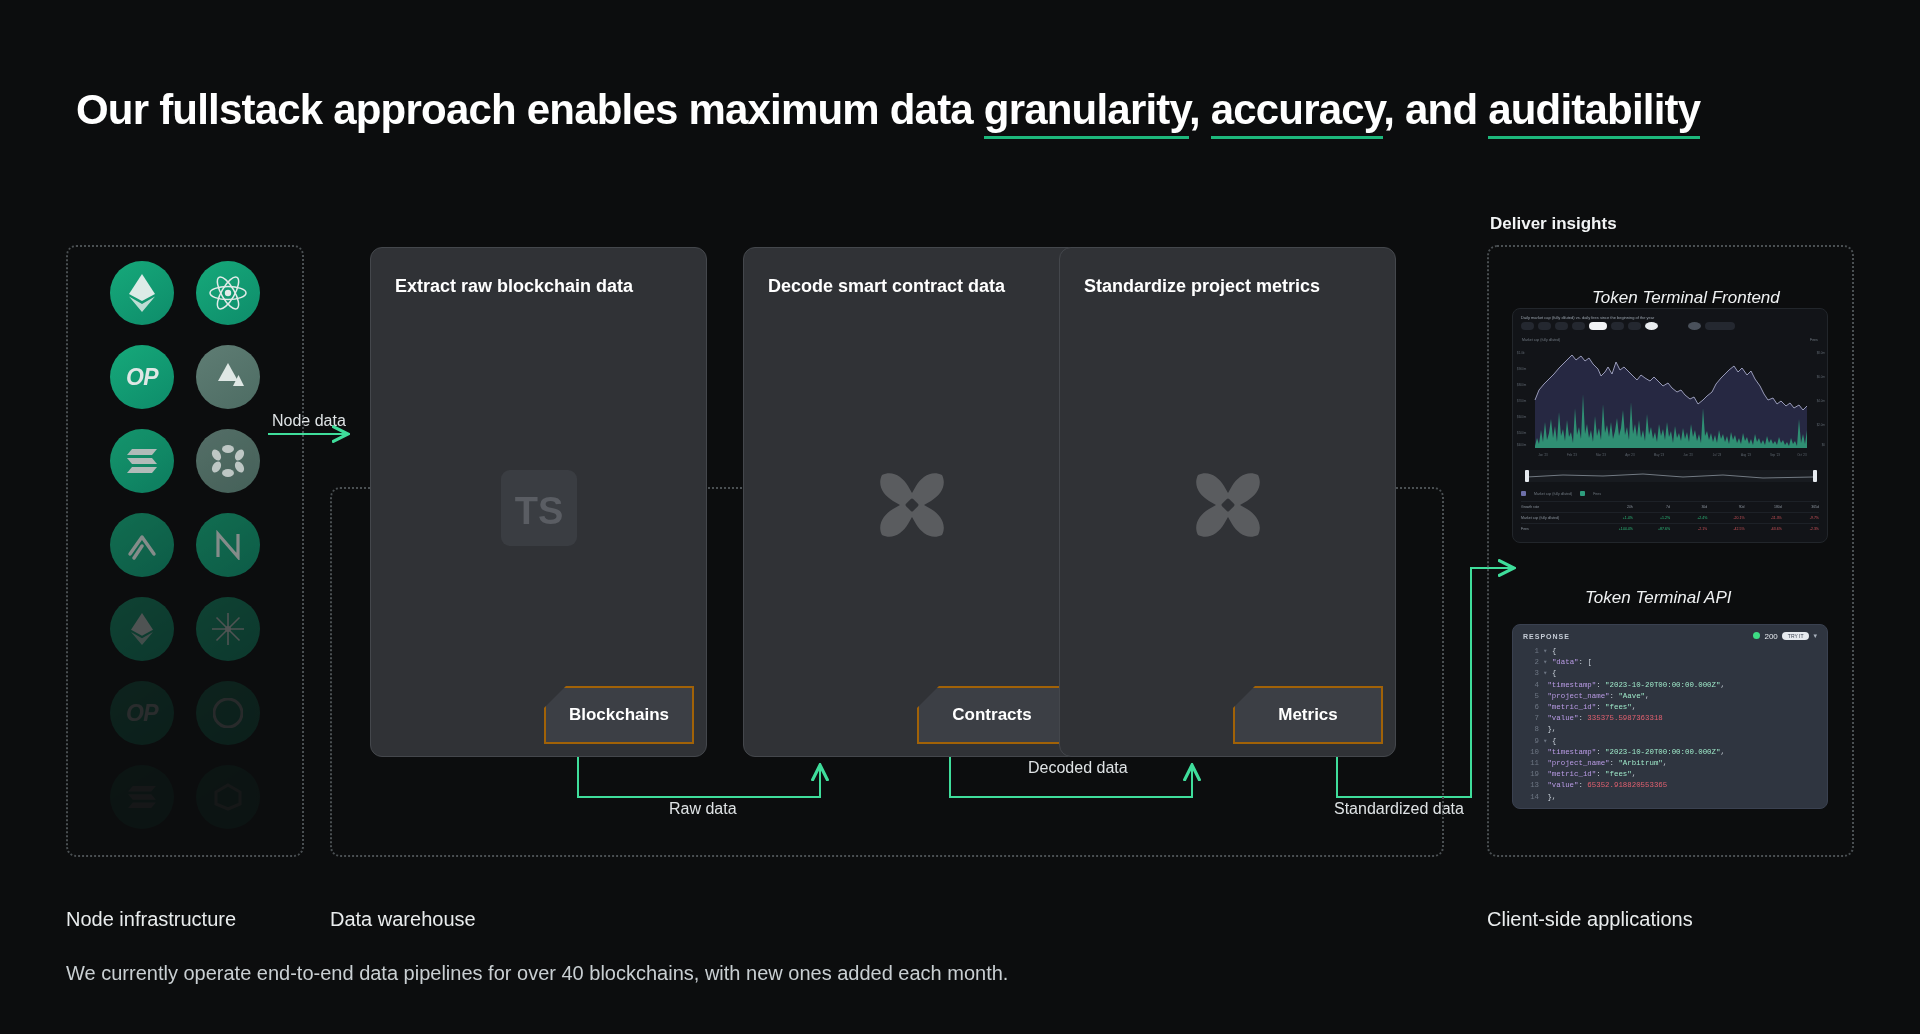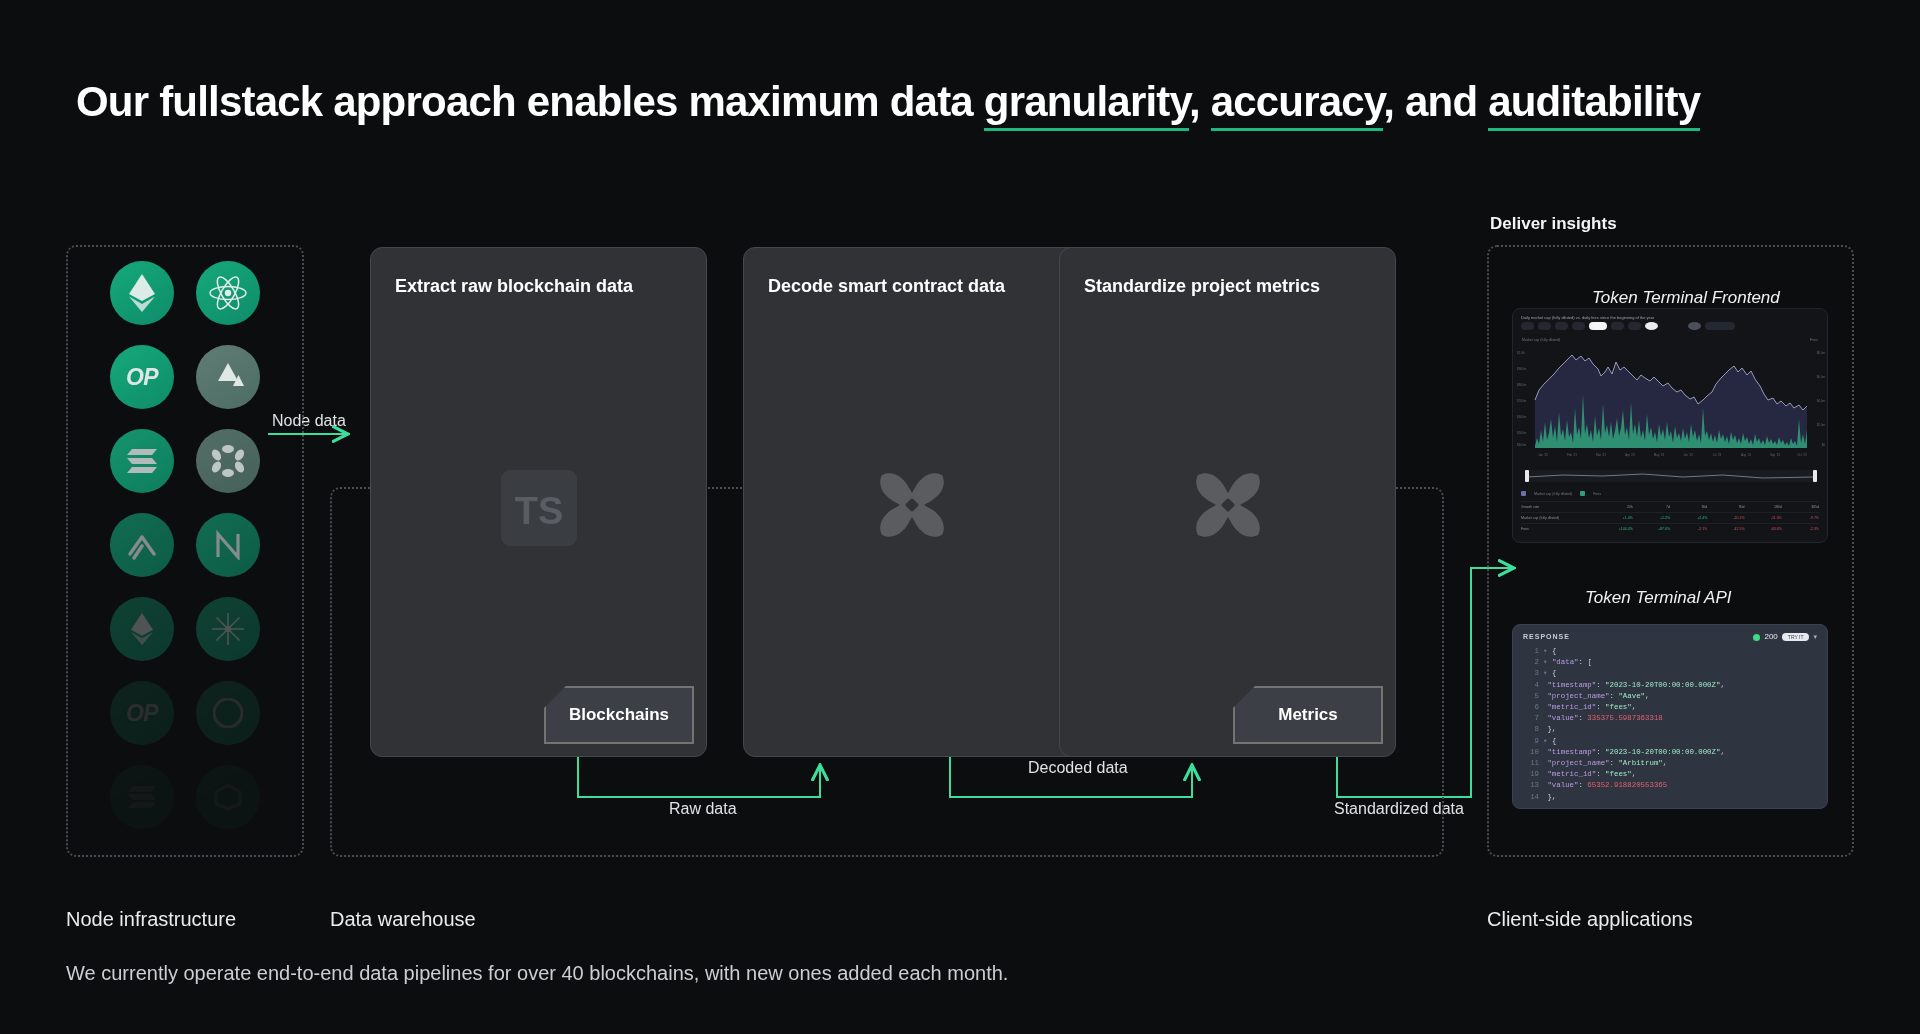--- a/index.html
+++ b/index.html
@@ -6,21 +6,21 @@
   html, body {
     width: 1920px; height: 1034px;
     background: #0c0d0e;
     font-family: "Liberation Sans", sans-serif;
     overflow: hidden;
   }
   .stage { position: relative; width: 1920px; height: 1034px; }
 
   
   .headline {
-    position: absolute; left: 76px; top: 78px;
+    position: absolute; left: 76px; top: 86px;
     font-size: 42px; font-weight: 700; letter-spacing: -0.8px;
     color: #ffffff; white-space: nowrap; text-align: center;
   }
   .hl-u { border-bottom: 3px solid #1db87c; padding-bottom: 3px; }
 
   
   .dotted {
     position: absolute;
     border: 2px dotted #4a4f52;
     border-radius: 10px;
@@ -73,21 +73,21 @@
     font-size: 18px; font-weight: 700; color: #ffffff; white-space: nowrap;
   }
   .card-logo {
     position: absolute; left: 50%; top: 262px; transform: translate(-50%,-50%);
   }
 
   
   .tag {
     position: absolute; bottom: 12px; right: 12px;
     width: 150px; height: 58px;
-    background: #3c3f45; border: 2px solid #737373;
+    background: #3c3f45; border: 2px solid #a16207;
     display: flex; align-items: center; justify-content: center;
     -webkit-clip-path: polygon(22px 0, 100% 0, 100% 100%, 0 100%, 0 22px);
     clip-path: polygon(22px 0, 100% 0, 100% 100%, 0 100%, 0 22px);
   }
   .tag span { font-size: 17px; font-weight: 700; color: #ffffff; }
 
   
   #client-frame { left: 1487px; top: 245px; width: 367px; height: 612px; }
   .panel-caption {
     position: absolute; font-style: italic; font-size: 17px;
@@ -125,21 +125,21 @@
 
   
   #shot-api { left: 1512px; top: 624px; width: 316px; height: 185px; background:#2f3540; border-color:#3a4150;}
   .api-head {
     display: flex; align-items: center; justify-content: space-between;
     padding: 7px 10px 5px;
   }
   .api-head .lbl {
     font-size: 7px; font-weight: 700; letter-spacing: 1px; color: #c5ccd6;
   }
-  .api-head .right { display: flex; align-items: flex-end; gap: 4px; }
+  .api-head .right { display: flex; align-items: flex-start; gap: 4px; }
   .greendot { width: 7px; height: 7px; border-radius: 50%; background: #3ddc84; }
   .code200 { font-size: 8px; color: #e6eaef; }
   .tryit {
     font-size: 5px; color: #3a4150; background: #e6eaef;
     border-radius: 7px; padding: 1px 6px;
   }
   .chev { font-size: 7px; color: #aab2bd; }
   .code {
     font-family: "Liberation Mono", monospace;
     font-size: 7.4px; line-height: 11.2px; padding: 0 10px 6px;
@@ -326,20 +326,23 @@
     </div>
   </div>
 
   <div class="card" id="card-2">
     <div class="card-title">Decode smart contract data</div>
     <div class="card-logo">
       <svg width="82" height="82" viewBox="0 0 82 82">
         <path d="M11 8 C21 3 31 9 37 19 L41 26 L45 19 C51 9 61 3 71 8 C76 18 70 28 60 34 L53 38 L60 42 C70 48 76 58 71 68 C61 73 51 67 45 57 L41 50 L37 57 C31 67 21 73 11 68 C6 58 12 48 22 42 L29 38 L22 34 C12 28 6 18 11 8 Z" fill="#5a5c5f"></path>
         <rect x="36" y="33" width="10" height="10" rx="1.6" fill="#303236" transform="rotate(45 41 38)"></rect>
       </svg>
+    </div>
+    <div class="tag">
+      <span>Contracts</span>
     </div>
   </div>
 
   <div class="card" id="card-3">
     <div class="card-title">Standardize project metrics</div>
     <div class="card-logo">
       <svg width="82" height="82" viewBox="0 0 82 82">
         <path d="M11 8 C21 3 31 9 37 19 L41 26 L45 19 C51 9 61 3 71 8 C76 18 70 28 60 34 L53 38 L60 42 C70 48 76 58 71 68 C61 73 51 67 45 57 L41 50 L37 57 C31 67 21 73 11 68 C6 58 12 48 22 42 L29 38 L22 34 C12 28 6 18 11 8 Z" fill="#5a5c5f"></path>
         <rect x="36" y="33" width="10" height="10" rx="1.6" fill="#303236" transform="rotate(45 41 38)"></rect>
       </svg>

